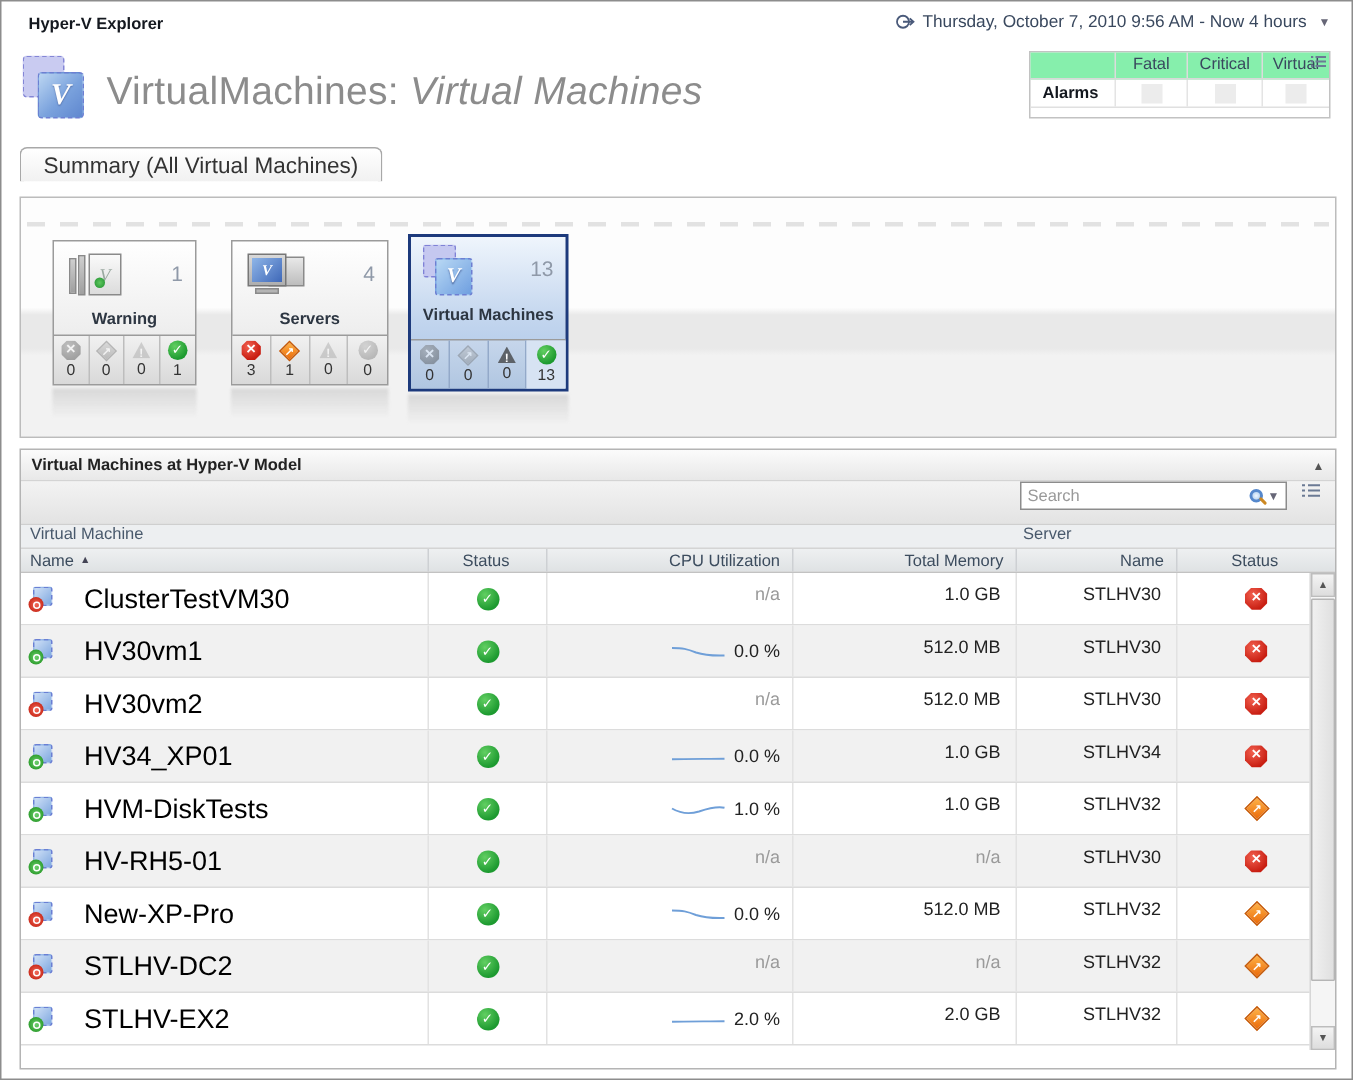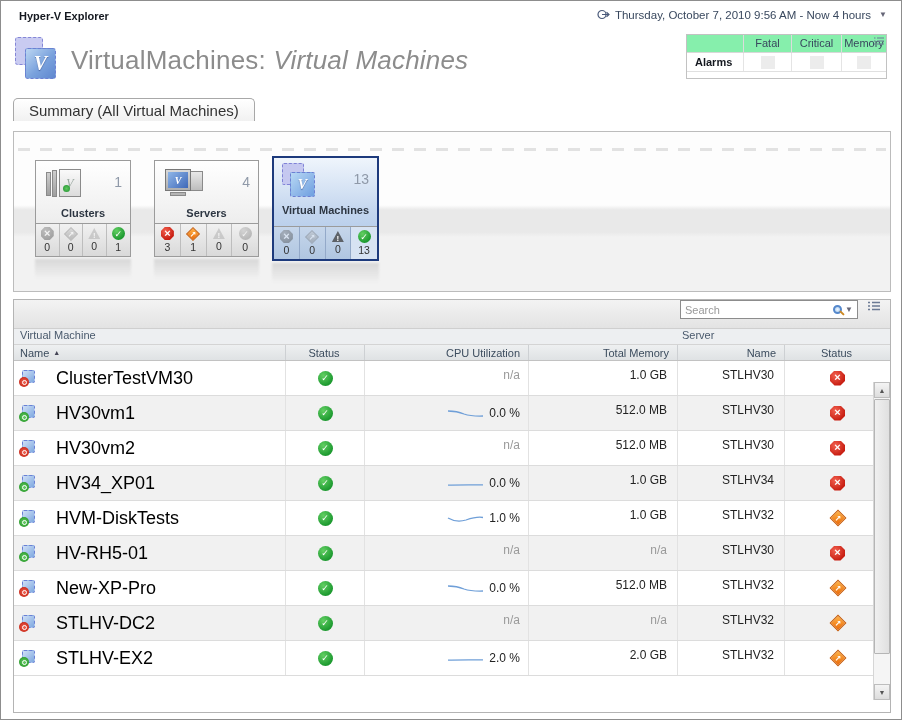--- a/index.html
+++ b/index.html
@@ -165,21 +165,21 @@
   </span>
   <div class="page-title">
     <span>VirtualMachines:</span> <span class="em">Virtual Machines</span>
   </div>
 
   <div class="alarms">
     <div class="al-row al-head">
       <div class="al-h" style="border-left:none"></div>
       <div class="al-h">Fatal</div>
       <div class="al-h">Critical</div>
-      <div class="al-h">Memory</div>
+      <div class="al-h">Virtual</div>
       <span class="al-corner">
         <svg width="12" height="10" viewBox="0 0 12 10">
             <g stroke="#6b7a94" stroke-width="1.2">
               <path d="M1 2 h1.5 M4 2 h7"></path>
               <path d="M1 5 h1.5 M4 5 h7"></path>
               <path d="M1 8 h1.5 M4 8 h7"></path>
             </g>
           </svg>
       </span>
     </div>
@@ -206,21 +206,21 @@
       <span class="ti ti-clusters">
             <span class="slat s1"></span>
             <span class="slat s2"></span>
             <span class="pg">
               <span class="v">V</span>
             </span>
             <span class="dot"></span>
           </span>
       <span class="tile-count">1</span>
     </div>
-    <div class="tile-name">Clusters</div>
+    <div class="tile-name">Warning</div>
     <div class="tile-status">
           <div class="tcell">
             <span class="ic ic-fatal dim"></span>
             <span class="tnum">0</span>
           </div>
           <div class="tcell">
             <span class="ic ic-critical dim"></span>
             <span class="tnum">0</span>
           </div>
           <div class="tcell">
@@ -293,20 +293,24 @@
           <div class="tcell hl">
             <span class="ic ic-normal"></span>
             <span class="tnum">13</span>
           </div>
         </div>
   </div>
       <div class="refl" style="left: 258px; width: 107px; top: 131px;"></div>
     </div>
 
   <div class="panel">
+    <div class="panel-title">
+      <span>Virtual Machines at Hyper-V Model</span>
+      <span class="collapse">▲</span>
+    </div>
     <div class="toolbar">
       <div class="searchbox">
         <input type="text" placeholder="Search" style="">
         <span class="mag"></span>
         <span class="sb-caret">▼</span>
       </div>
       <span>
         <svg width="14" height="12" viewBox="0 0 14 12">
             <g stroke="#6b7a94" stroke-width="1.3">
               <path d="M1 2.5 h2 M5 2.5 h8"></path>

